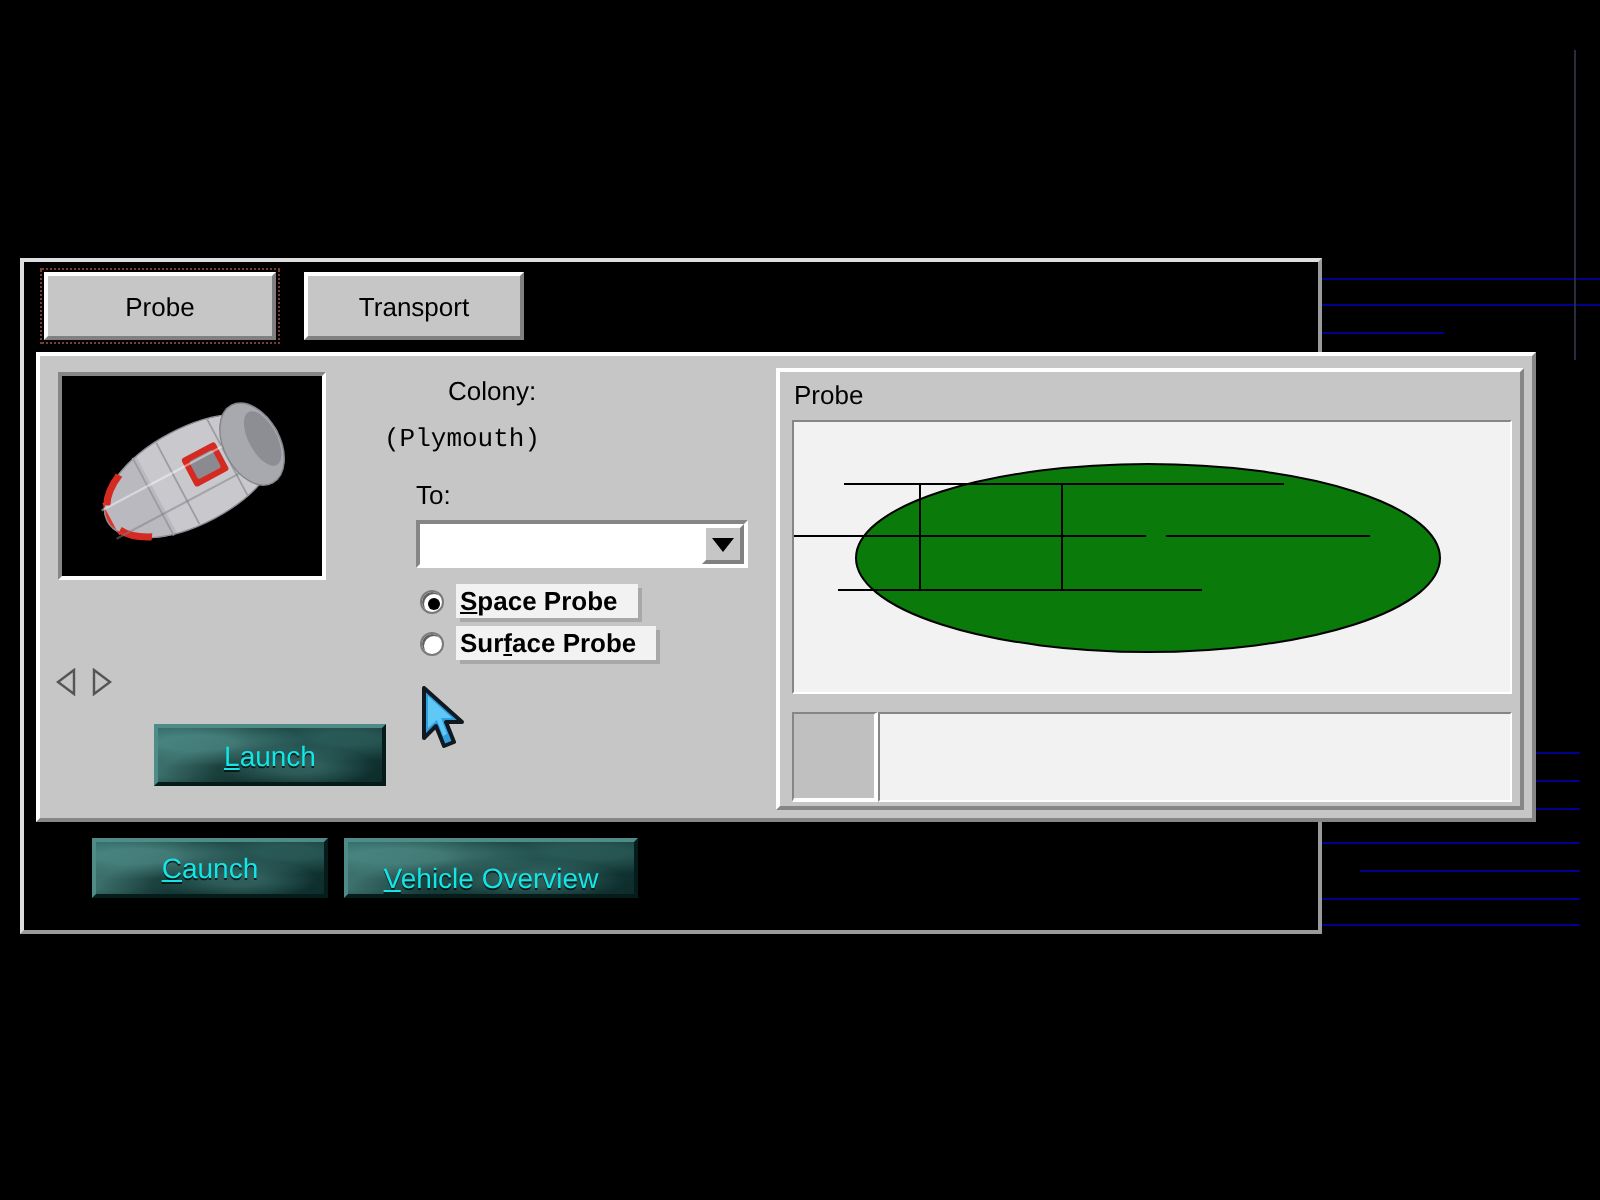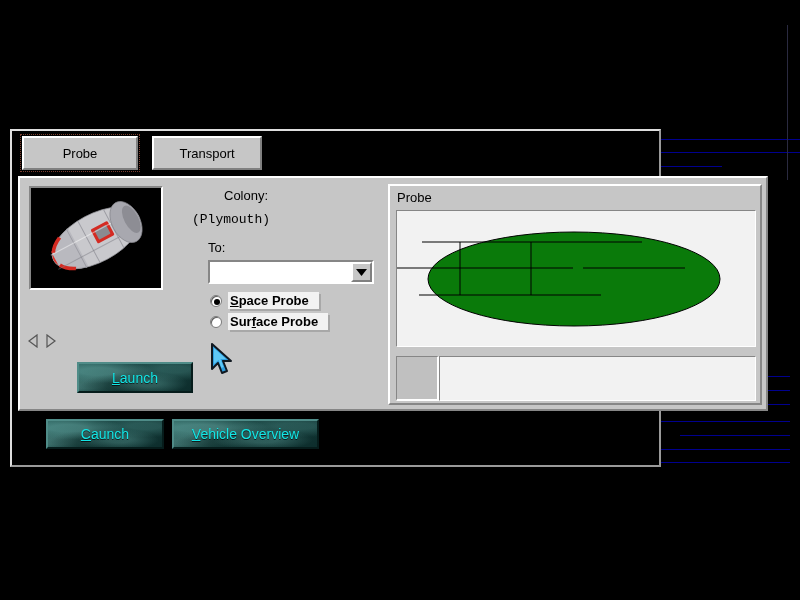--- a/index.html
+++ b/index.html
@@ -306,21 +306,21 @@
 
   
   #close-btn {
     position: absolute;
     left: 10px; top: 288px;
     width: 118px; height: 30px;
   }
   #overview-btn {
     position: absolute;
     left: 136px; top: 288px;
-    width: 147px; height: 30px;
+    width: 147px; height: 30px; align-items: flex-end;
   }
 
   
   #cursor {
     position: absolute;
     left: 210px; top: 343px;
     width: 24px; height: 34px;
     pointer-events: none;
   }
 </style>

